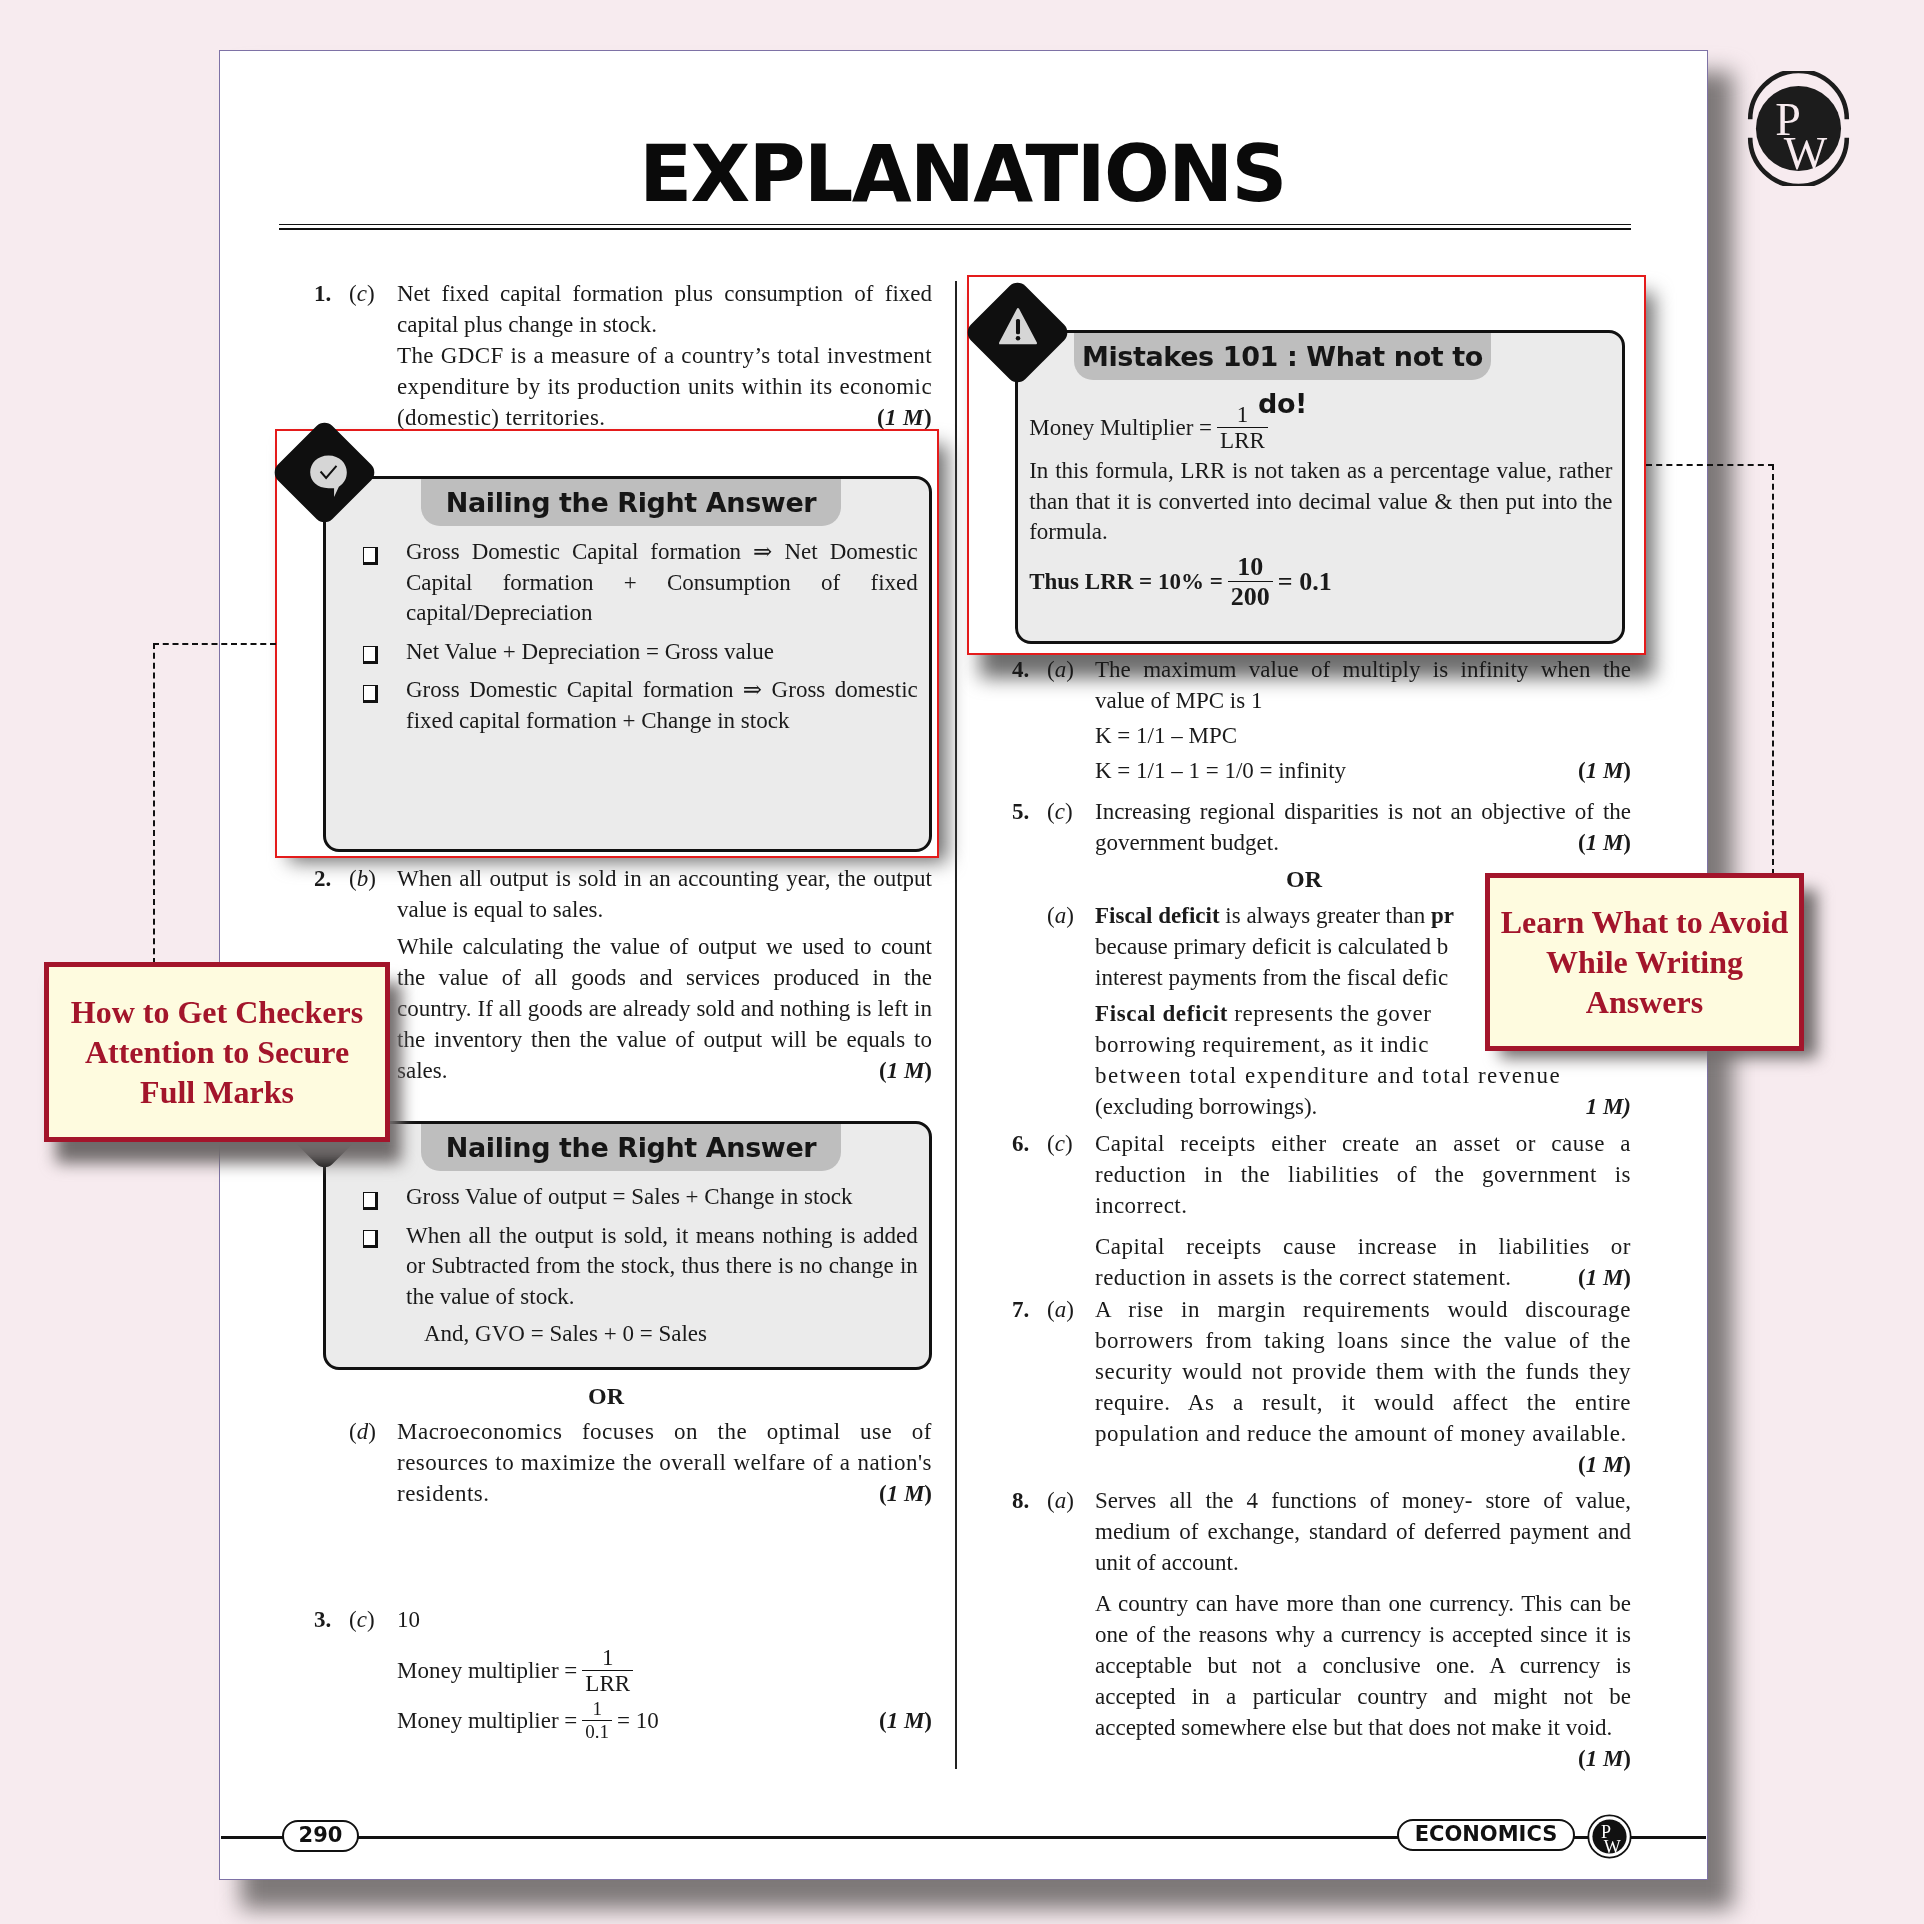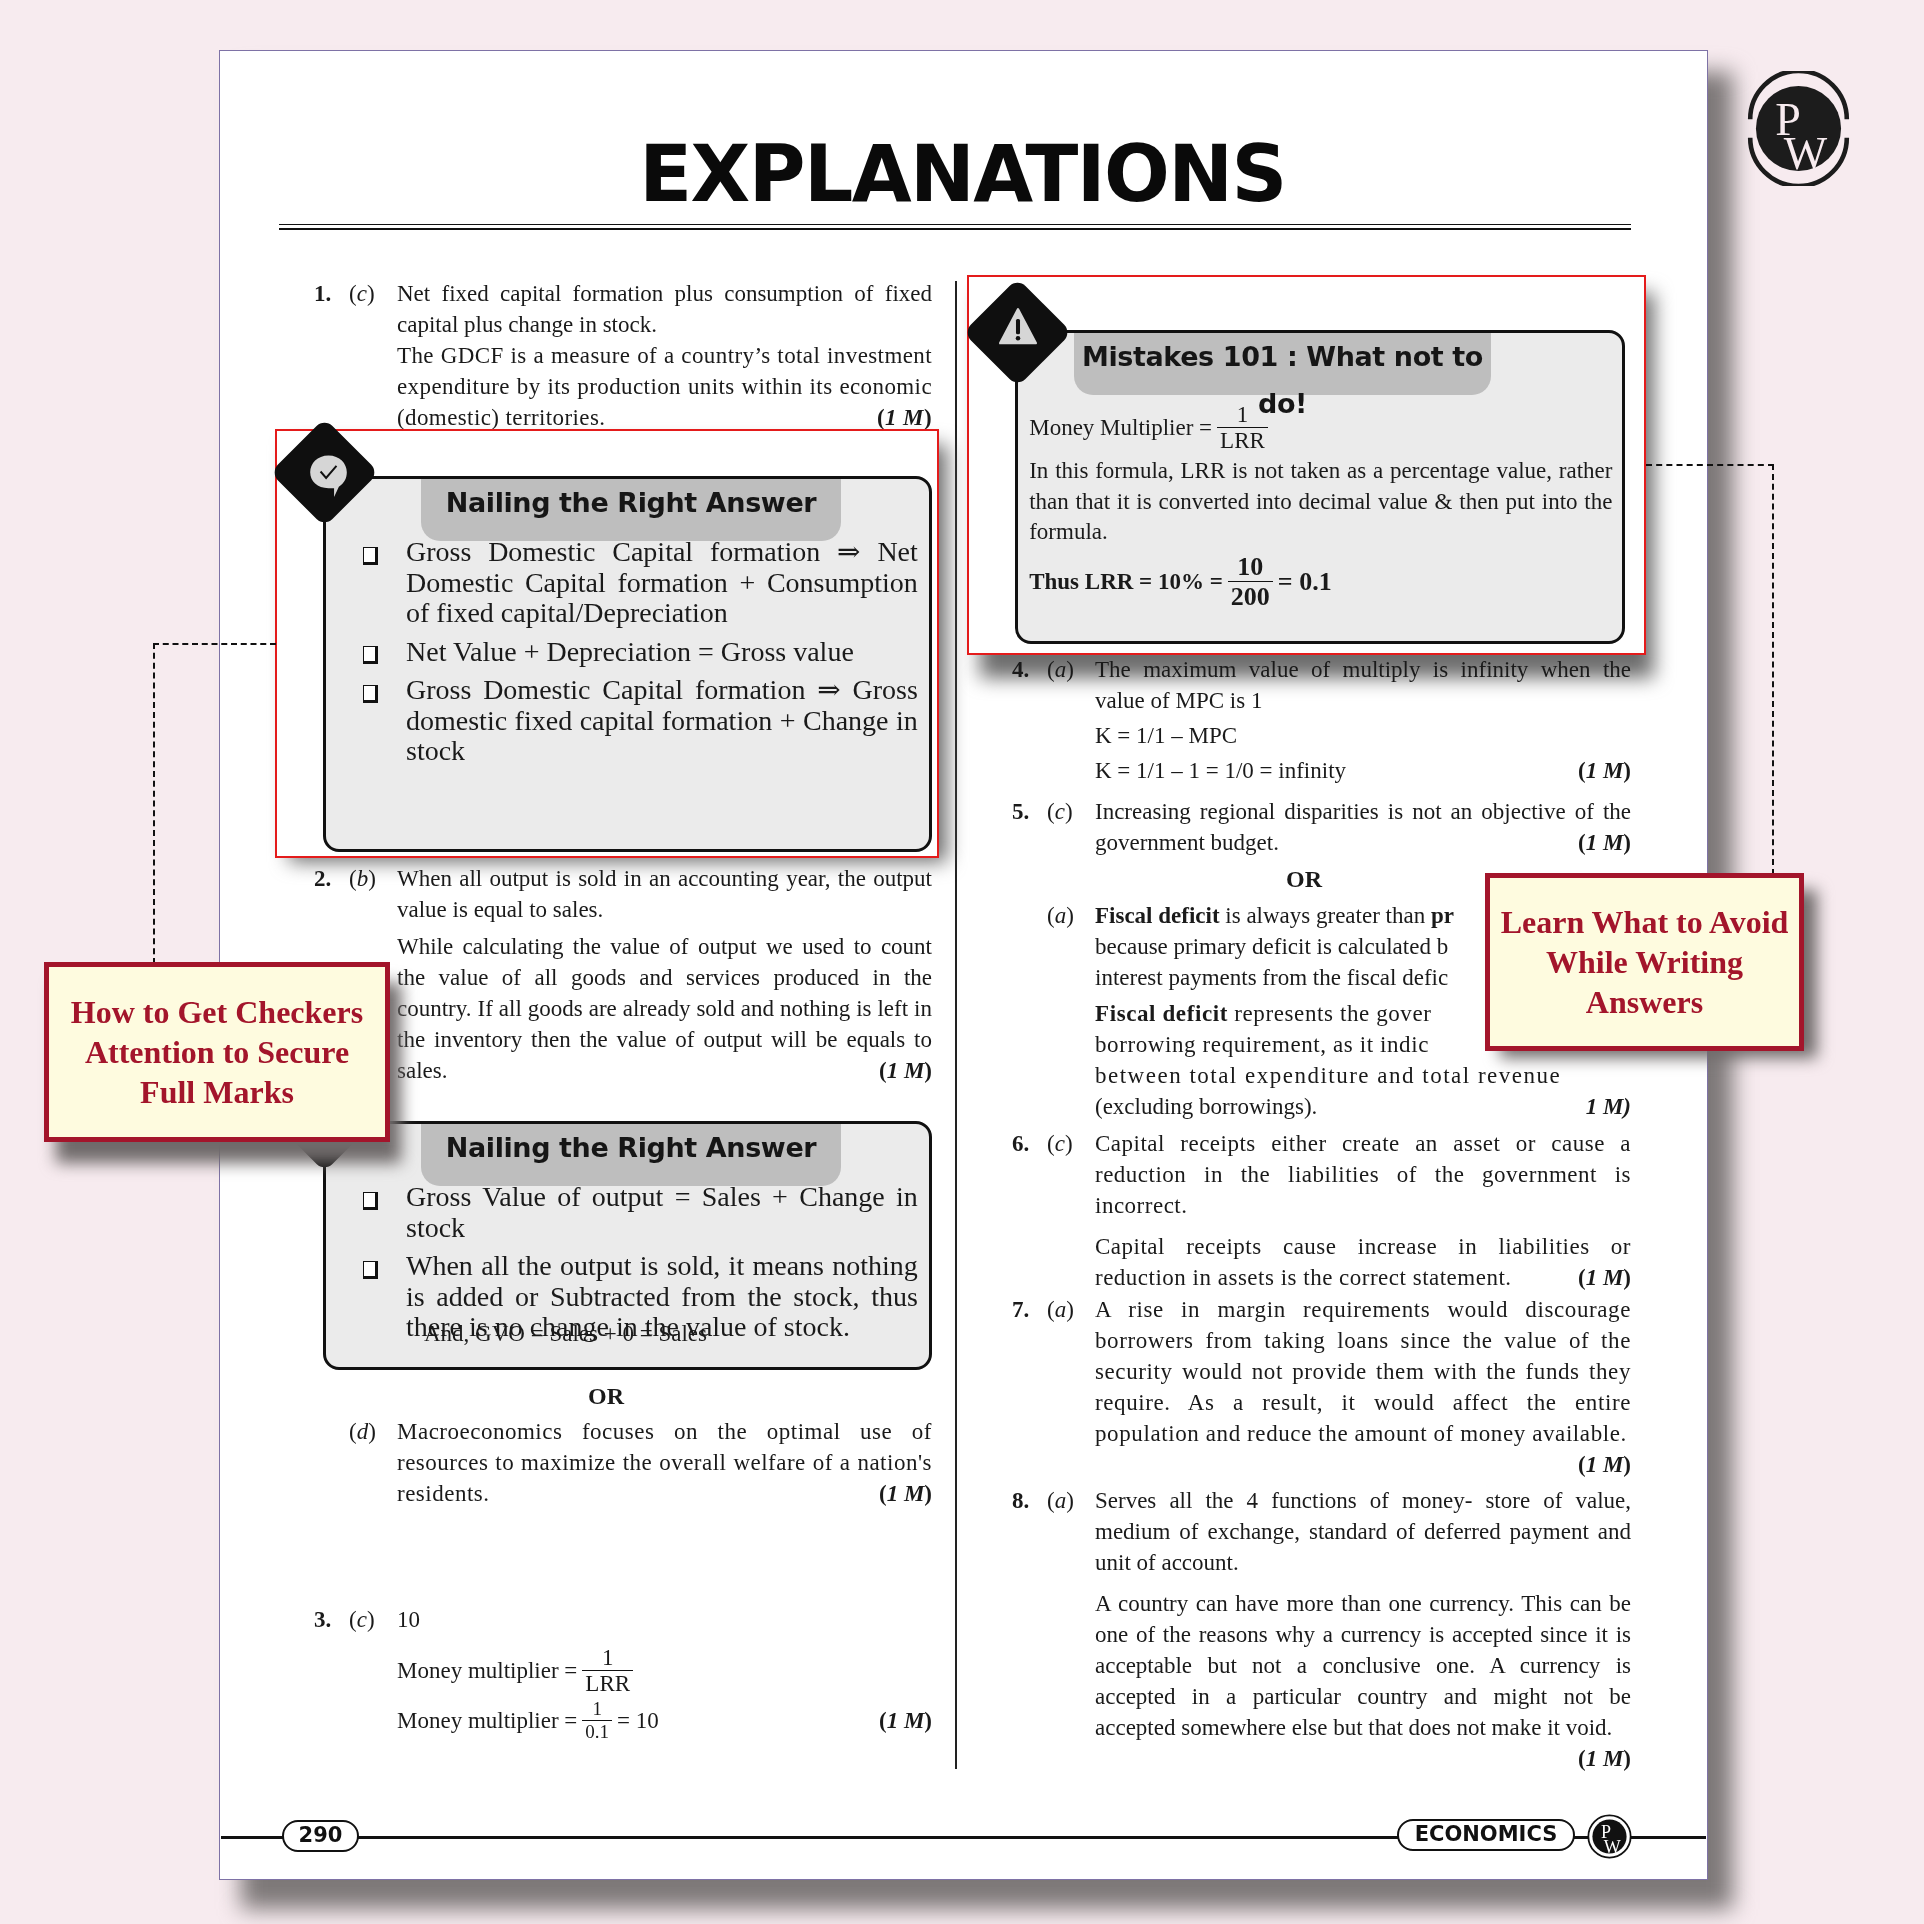--- a/index.html
+++ b/index.html
@@ -46,30 +46,30 @@
   .frac .d { border-top: 1.6px solid #111; padding: 0 3.2px; line-height: 1.15; }
   .frac.sm { font-size: 19px; }
 
   .hl-frame { position: absolute; border: 2.4px solid #e41b1b; background: transparent; }
   .hl-shadow { position: absolute; background: #6d6d6d; filter: blur(9.6px); }
 
   .tipbox {
     position: absolute; background: #ebebeb; border: 3.2px solid #111; border-radius: 16px;
   }
   .tip-head {
-    position: absolute; top: 0; height: 62px; background: #bebebe; border-radius: 0 0 19px 19px;
+    position: absolute; top: 0; height: 47px; background: #bebebe; border-radius: 0 0 19px 19px;
     font-family: "DejaVu Sans", sans-serif; font-weight: bold; font-size: 27px;
     text-align: center; line-height: 47px; color: #161616; letter-spacing: -0.4px;
   }
   .diamond {
     position: absolute; width: 77px; height: 77px; background: #0f0f0f;
     transform: rotate(45deg); border-radius: 11.2px;
   }
   .diamond-icon { position: absolute; }
-  .tip-list { position: absolute; list-style: none; font-size: 28px; line-height: 30.5px; }
+  .tip-list { position: absolute; list-style: none; font-size: 23px; line-height: 30.5px; }
   .tip-list li { position: relative; padding-left: 48px; text-align: justify; margin-bottom: 8px; }
   .tip-list li::before {
     content: ""; position: absolute; left: 4.8px; top: 9.6px; width: 11.2px; height: 14.4px;
     border: 1.6px solid #111; border-right-width: 3.2px; border-bottom-width: 3.2px; background: #fff;
   }
 
   .callout-shadow { position: absolute; background: #6f6a6a; filter: blur(8px); }
   .callout {
     position: absolute; background: #fefbdf; border: 5.6px solid #a3152b;
     color: #a3152b; font-family: "Liberation Serif", serif; font-weight: bold;

